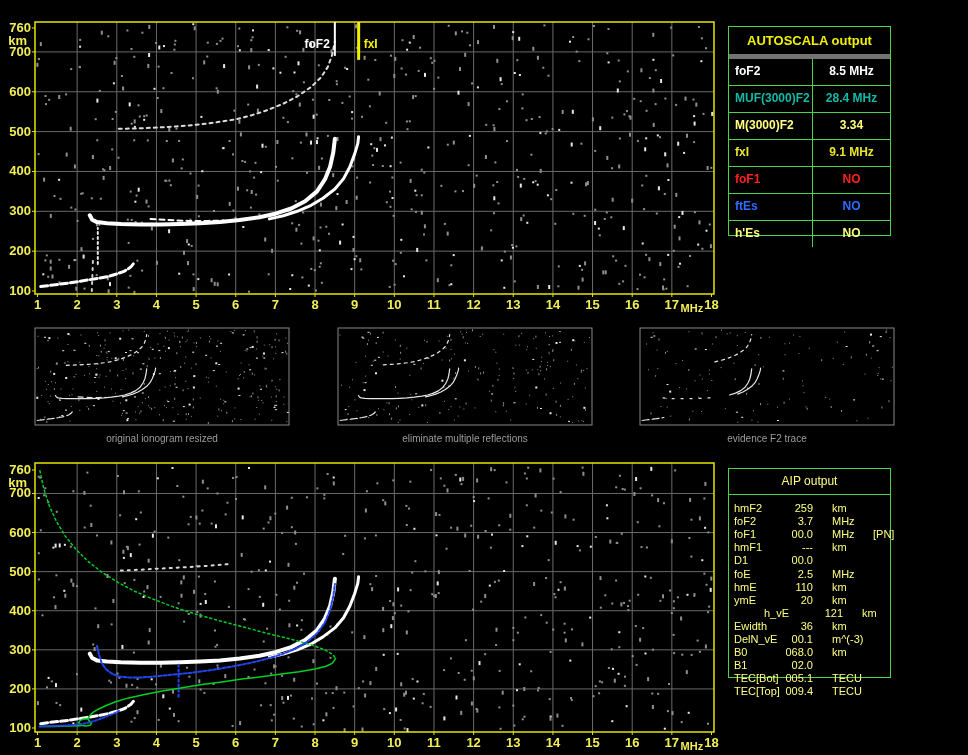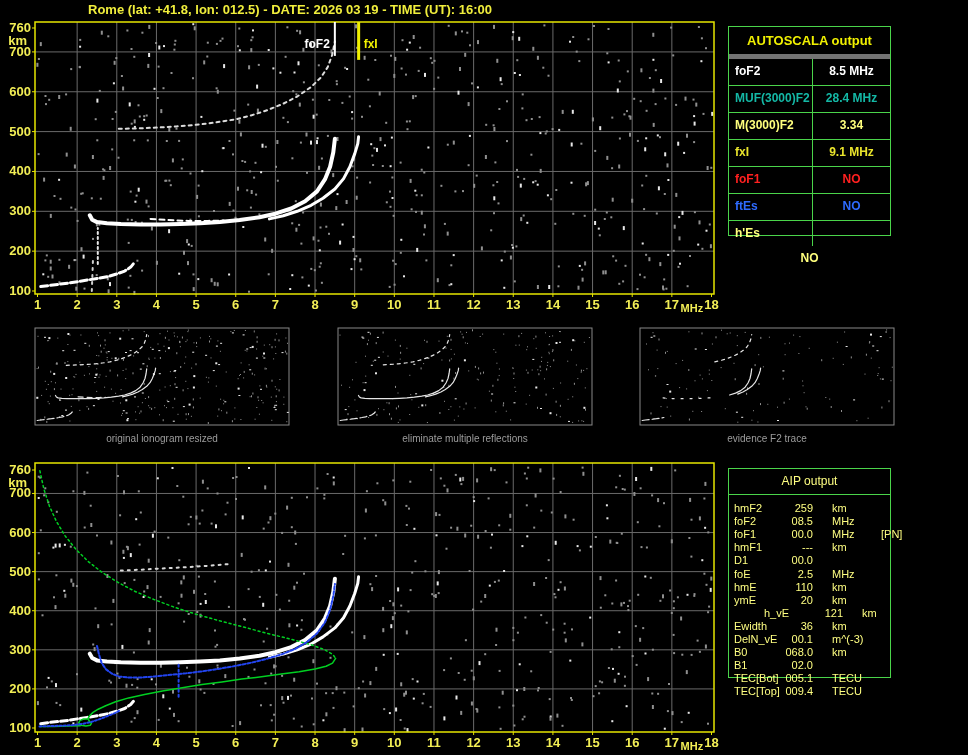--- a/index.html
+++ b/index.html
@@ -7,40 +7,39 @@
           font-family:"Liberation Sans",sans-serif;}
   #page-title{position:absolute;left:88px;top:2px;font-size:13px;font-weight:bold;color:#f0ee3c;white-space:nowrap;}
   #plot-canvas{position:absolute;left:0;top:0;}
   .thumb-caption{position:absolute;top:433px;font-size:10px;color:#9c9c9c;text-align:center;}
   
   #autoscala-table{position:absolute;left:728px;top:26px;width:163px;height:210px;
                    border:1px solid #4ad44a;box-sizing:border-box;}
   #autoscala-header{height:27px;line-height:27px;text-align:center;font-size:13px;font-weight:bold;
                     color:#f0f000;border-bottom:5px solid #737373;}
   .as-row{height:26px;line-height:25px;border-bottom:1px solid #4ad44a;display:flex;font-weight:bold;font-size:12px;}
-  .as-row:last-child{border-bottom:none;flex-direction:column;}
+  .as-row:last-child{border-bottom:none;}
   .as-label{width:84px;border-right:1px solid #4ad44a;padding-left:6px;box-sizing:border-box;white-space:nowrap;}
   .as-value{flex:1;text-align:center;}
   
   #aip-box{position:absolute;left:728px;top:468px;width:163px;height:210px;
            border:1px solid #4ad44a;box-sizing:border-box;}
   #aip-header{position:absolute;left:728px;top:474px;width:163px;text-align:center;
               font-size:12px;color:#ffff82;}
   #aip-divider{position:absolute;left:728px;top:494px;width:163px;height:0;border-top:1px solid #4ad44a;}
   .aip-row{position:absolute;left:728px;width:175px;height:13px;font-size:11px;color:#ffff82;white-space:nowrap;}
   .aip-row .n{position:absolute;left:6px;}
   .aip-row .v{position:absolute;left:36px;width:49px;text-align:right;}
   .aip-row .u{position:absolute;left:104px;}
-  .aip-row .p{position:absolute;left:134px;padding-left:19px;}
+  .aip-row .p{position:absolute;left:126px;padding-left:19px;}
 </style>
 </head>
 <body>
 
 <div id="screen">
-  <div id="page-title">Rome (lat: +41.8, lon: 012.5) - DATE: 2026 03 19 - TIME (UT): 16:00</div>
 
   <svg id="plot-canvas" width="968" height="755">
       <g>
         <g>
           <line x1="77.14705882352942" y1="22" x2="77.14705882352942" y2="294" stroke="#6a6a6a" stroke-width="1"></line>
           <line x1="116.79411764705883" y1="22" x2="116.79411764705883" y2="294" stroke="#6a6a6a" stroke-width="1"></line>
           <line x1="156.44117647058823" y1="22" x2="156.44117647058823" y2="294" stroke="#6a6a6a" stroke-width="1"></line>
           <line x1="196.08823529411765" y1="22" x2="196.08823529411765" y2="294" stroke="#6a6a6a" stroke-width="1"></line>
           <line x1="235.73529411764707" y1="22" x2="235.73529411764707" y2="294" stroke="#6a6a6a" stroke-width="1"></line>
           <line x1="275.38235294117646" y1="22" x2="275.38235294117646" y2="294" stroke="#6a6a6a" stroke-width="1"></line>
@@ -2058,21 +2057,21 @@
   <div id="aip-header">AIP output</div>
   <div id="aip-divider"></div>
   <div id="aip-rows-host">
       <div class="aip-row" style="top: 502px;">
         <span class="n">hmF2</span>
         <span class="v">259</span>
         <span class="u">km</span>
       </div>
       <div class="aip-row" style="top: 515.1px;">
         <span class="n">foF2</span>
-        <span class="v">08.5</span>
+        <span class="v">3.7</span>
         <span class="u">MHz</span>
       </div>
       <div class="aip-row" style="top: 528.2px;">
         <span class="n">foF1</span>
         <span class="v">00.0</span>
         <span class="u">MHz</span>
         <span class="p">[PN]</span>
       </div>
       <div class="aip-row" style="top: 541.3px;">
         <span class="n">hmF1</span>

